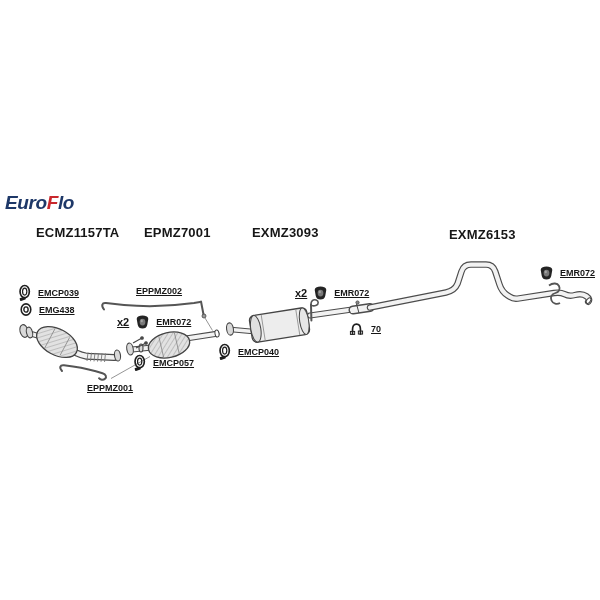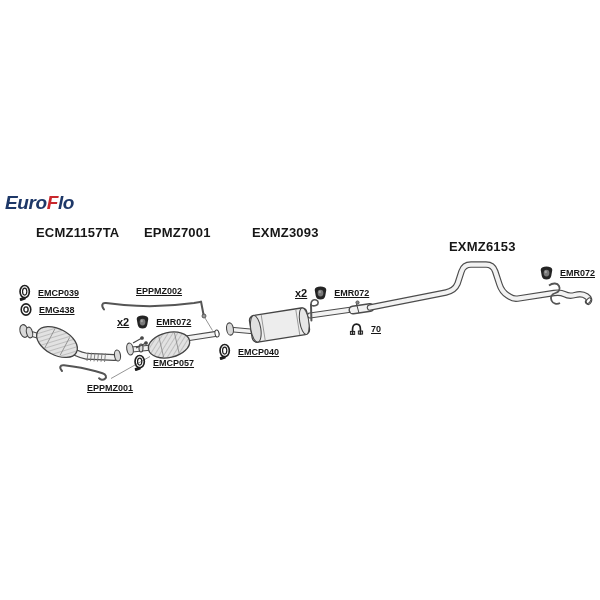--- a/index.html
+++ b/index.html
@@ -133,21 +133,21 @@
       <ellipse cx="588.6" cy="300.6" rx="1.8" ry="3.2" fill="#fff" stroke="#444" stroke-width="1" transform="rotate(35 588.6 300.6)"></ellipse>
       <path d="M 549,285.5 C 553,282.5 557.5,283 559,286 C 560.5,289 559,292 555.5,293 C 551.5,294.2 550,297 551.5,300.5 C 553,303.8 557,304.8 560,303" fill="none" stroke="#555" stroke-width="1.8"></path>
     </g>
   </svg>
 
   <div class="logo"><span>Euro</span><span class="accent">F</span><span>lo</span></div>
 
   <div class="sec-label" style="left:36px;top:225px">ECMZ1157TA</div>
   <div class="sec-label" style="left:144px;top:225px">EPMZ7001</div>
   <div class="sec-label" style="left:252px;top:225px">EXMZ3093</div>
-  <div class="sec-label" style="left:449px;top:239px">EXMZ6153</div>
+  <div class="sec-label" style="left:449px;top:227px">EXMZ6153</div>
 
   <div class="part" style="left:18px;top:284px">
     <svg class="ic" width="13" height="18" viewBox="0 0 14 19">
       <ellipse cx="7.2" cy="8" rx="5" ry="6.6" fill="none" stroke="#1f1f1f" stroke-width="1.8"></ellipse>
       <ellipse cx="7.2" cy="8" rx="2.3" ry="3.7" fill="none" stroke="#1f1f1f" stroke-width="1.3"></ellipse>
       <rect x="2" y="14.2" width="6.4" height="3.2" rx="0.8" transform="rotate(-18 5 16)" fill="#1f1f1f"></rect>
     </svg>
     <span>EMCP039</span>
   </div>
 

